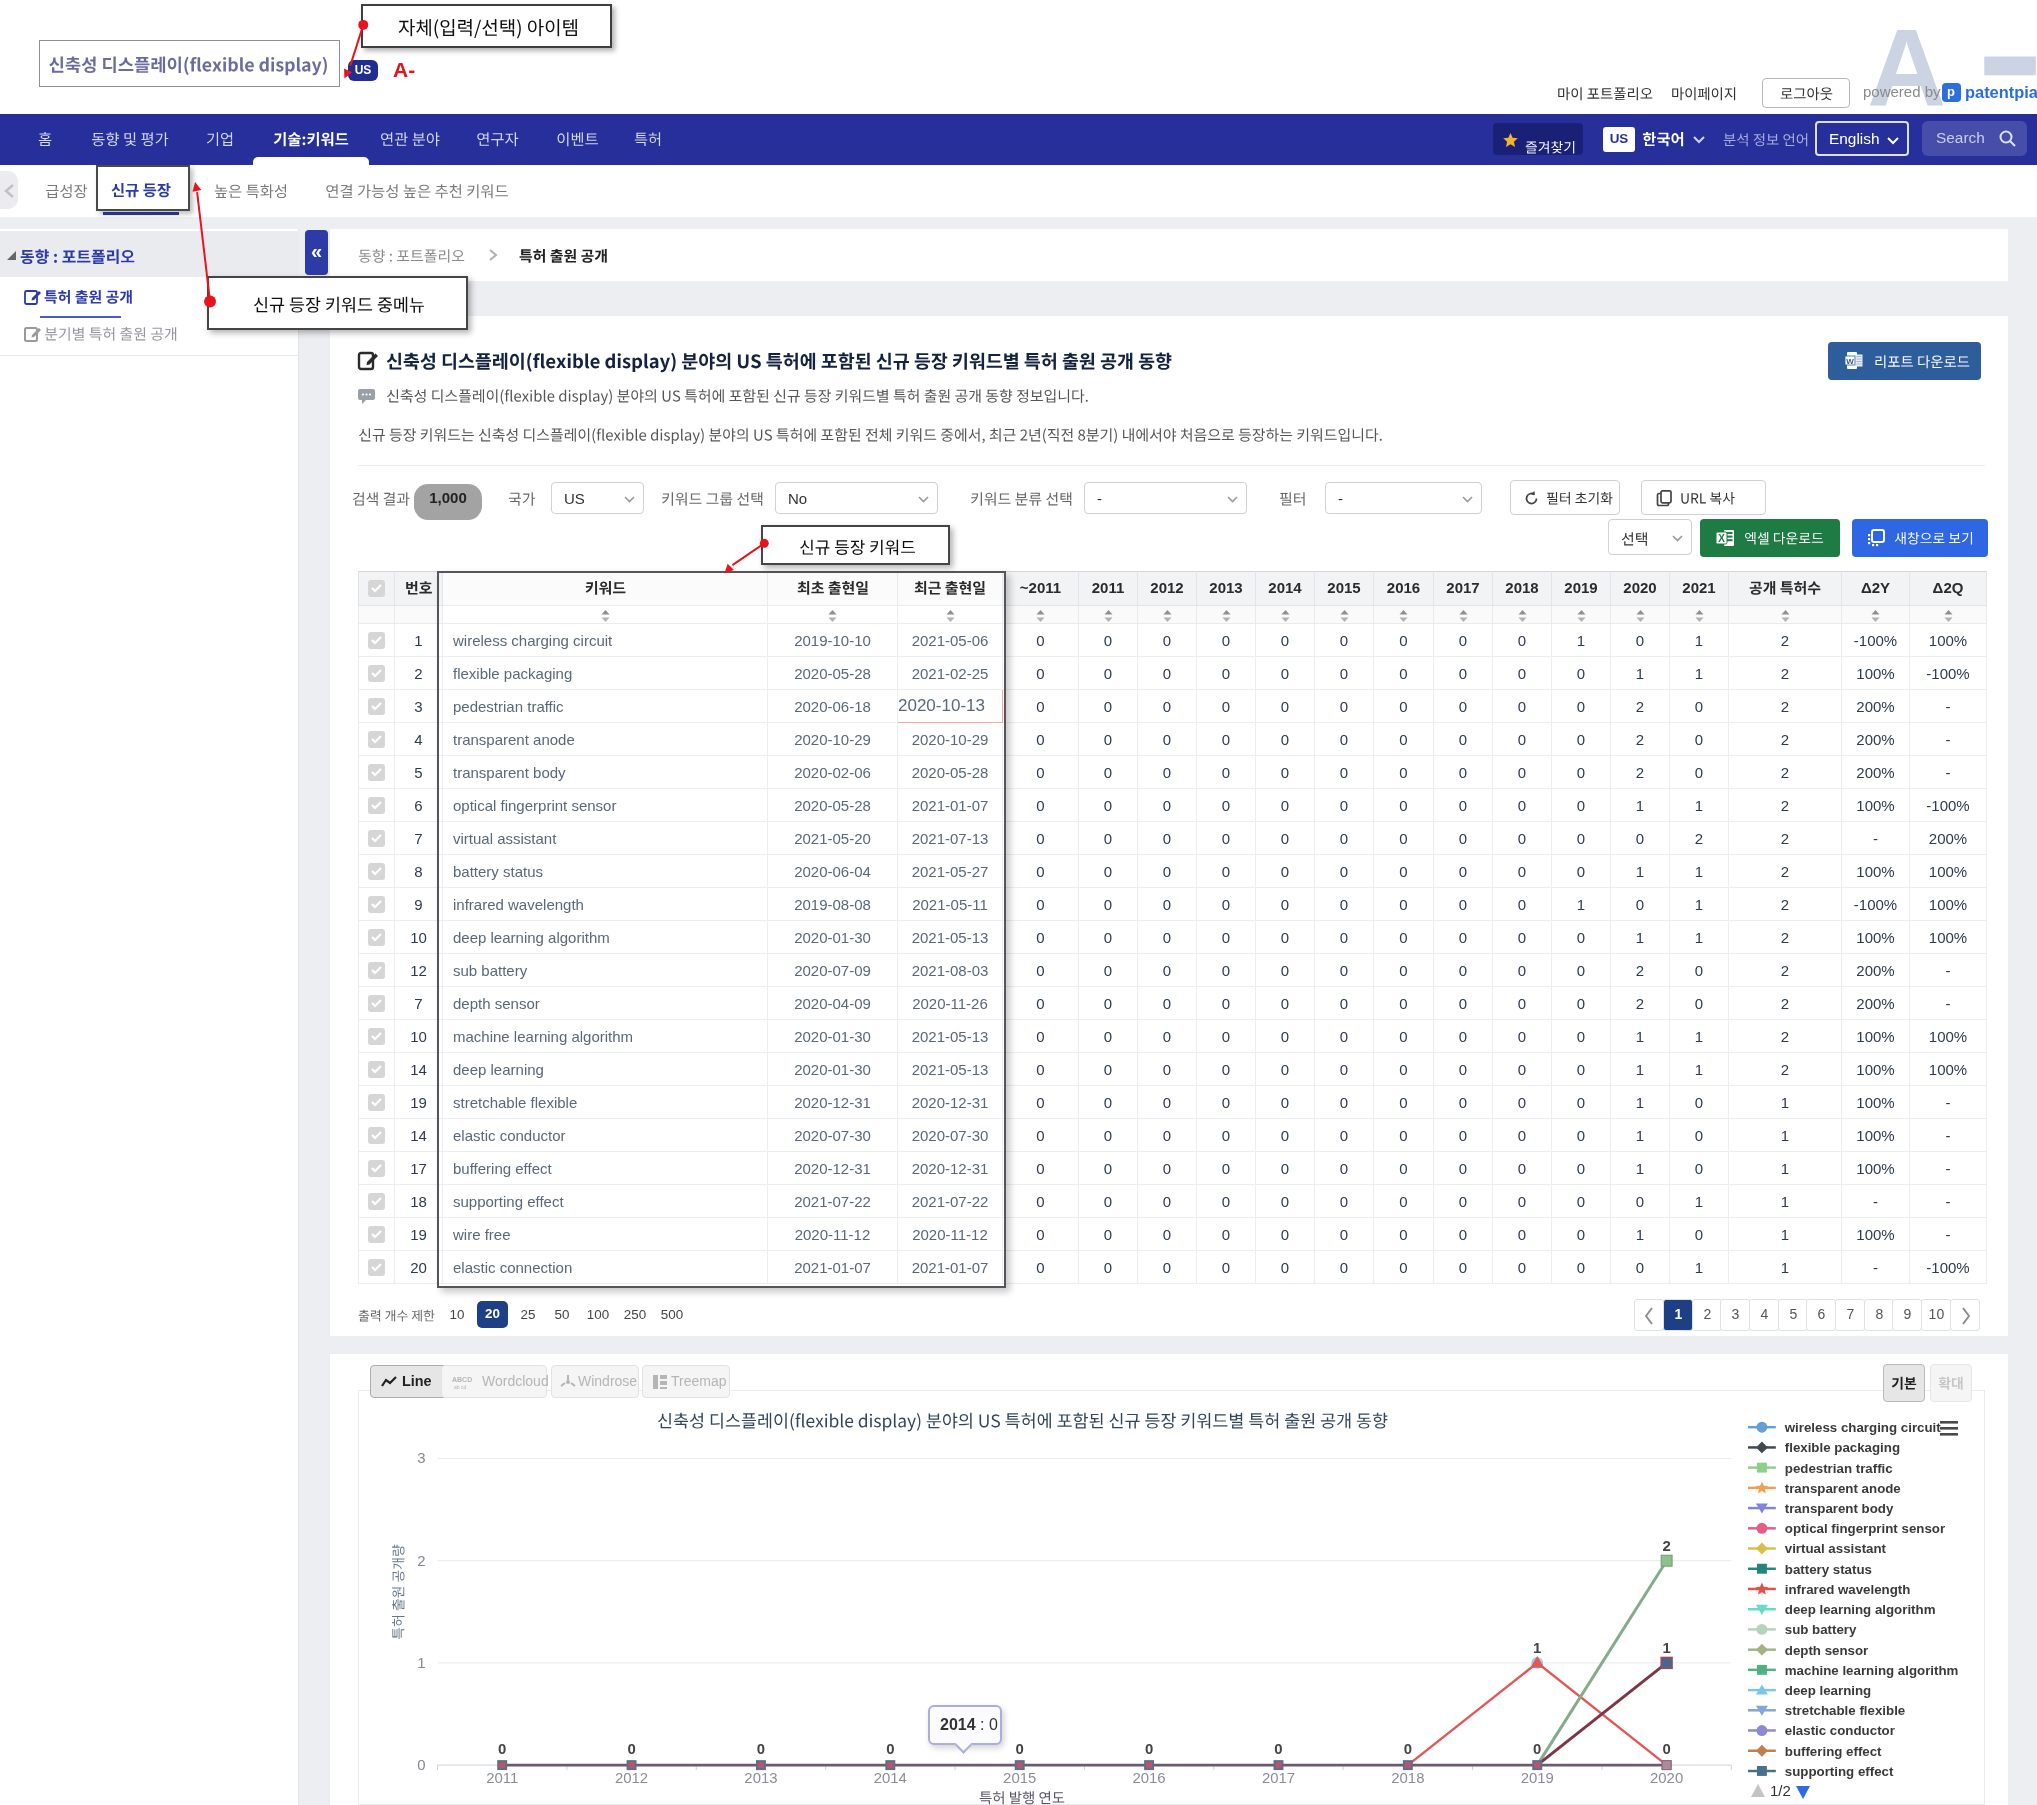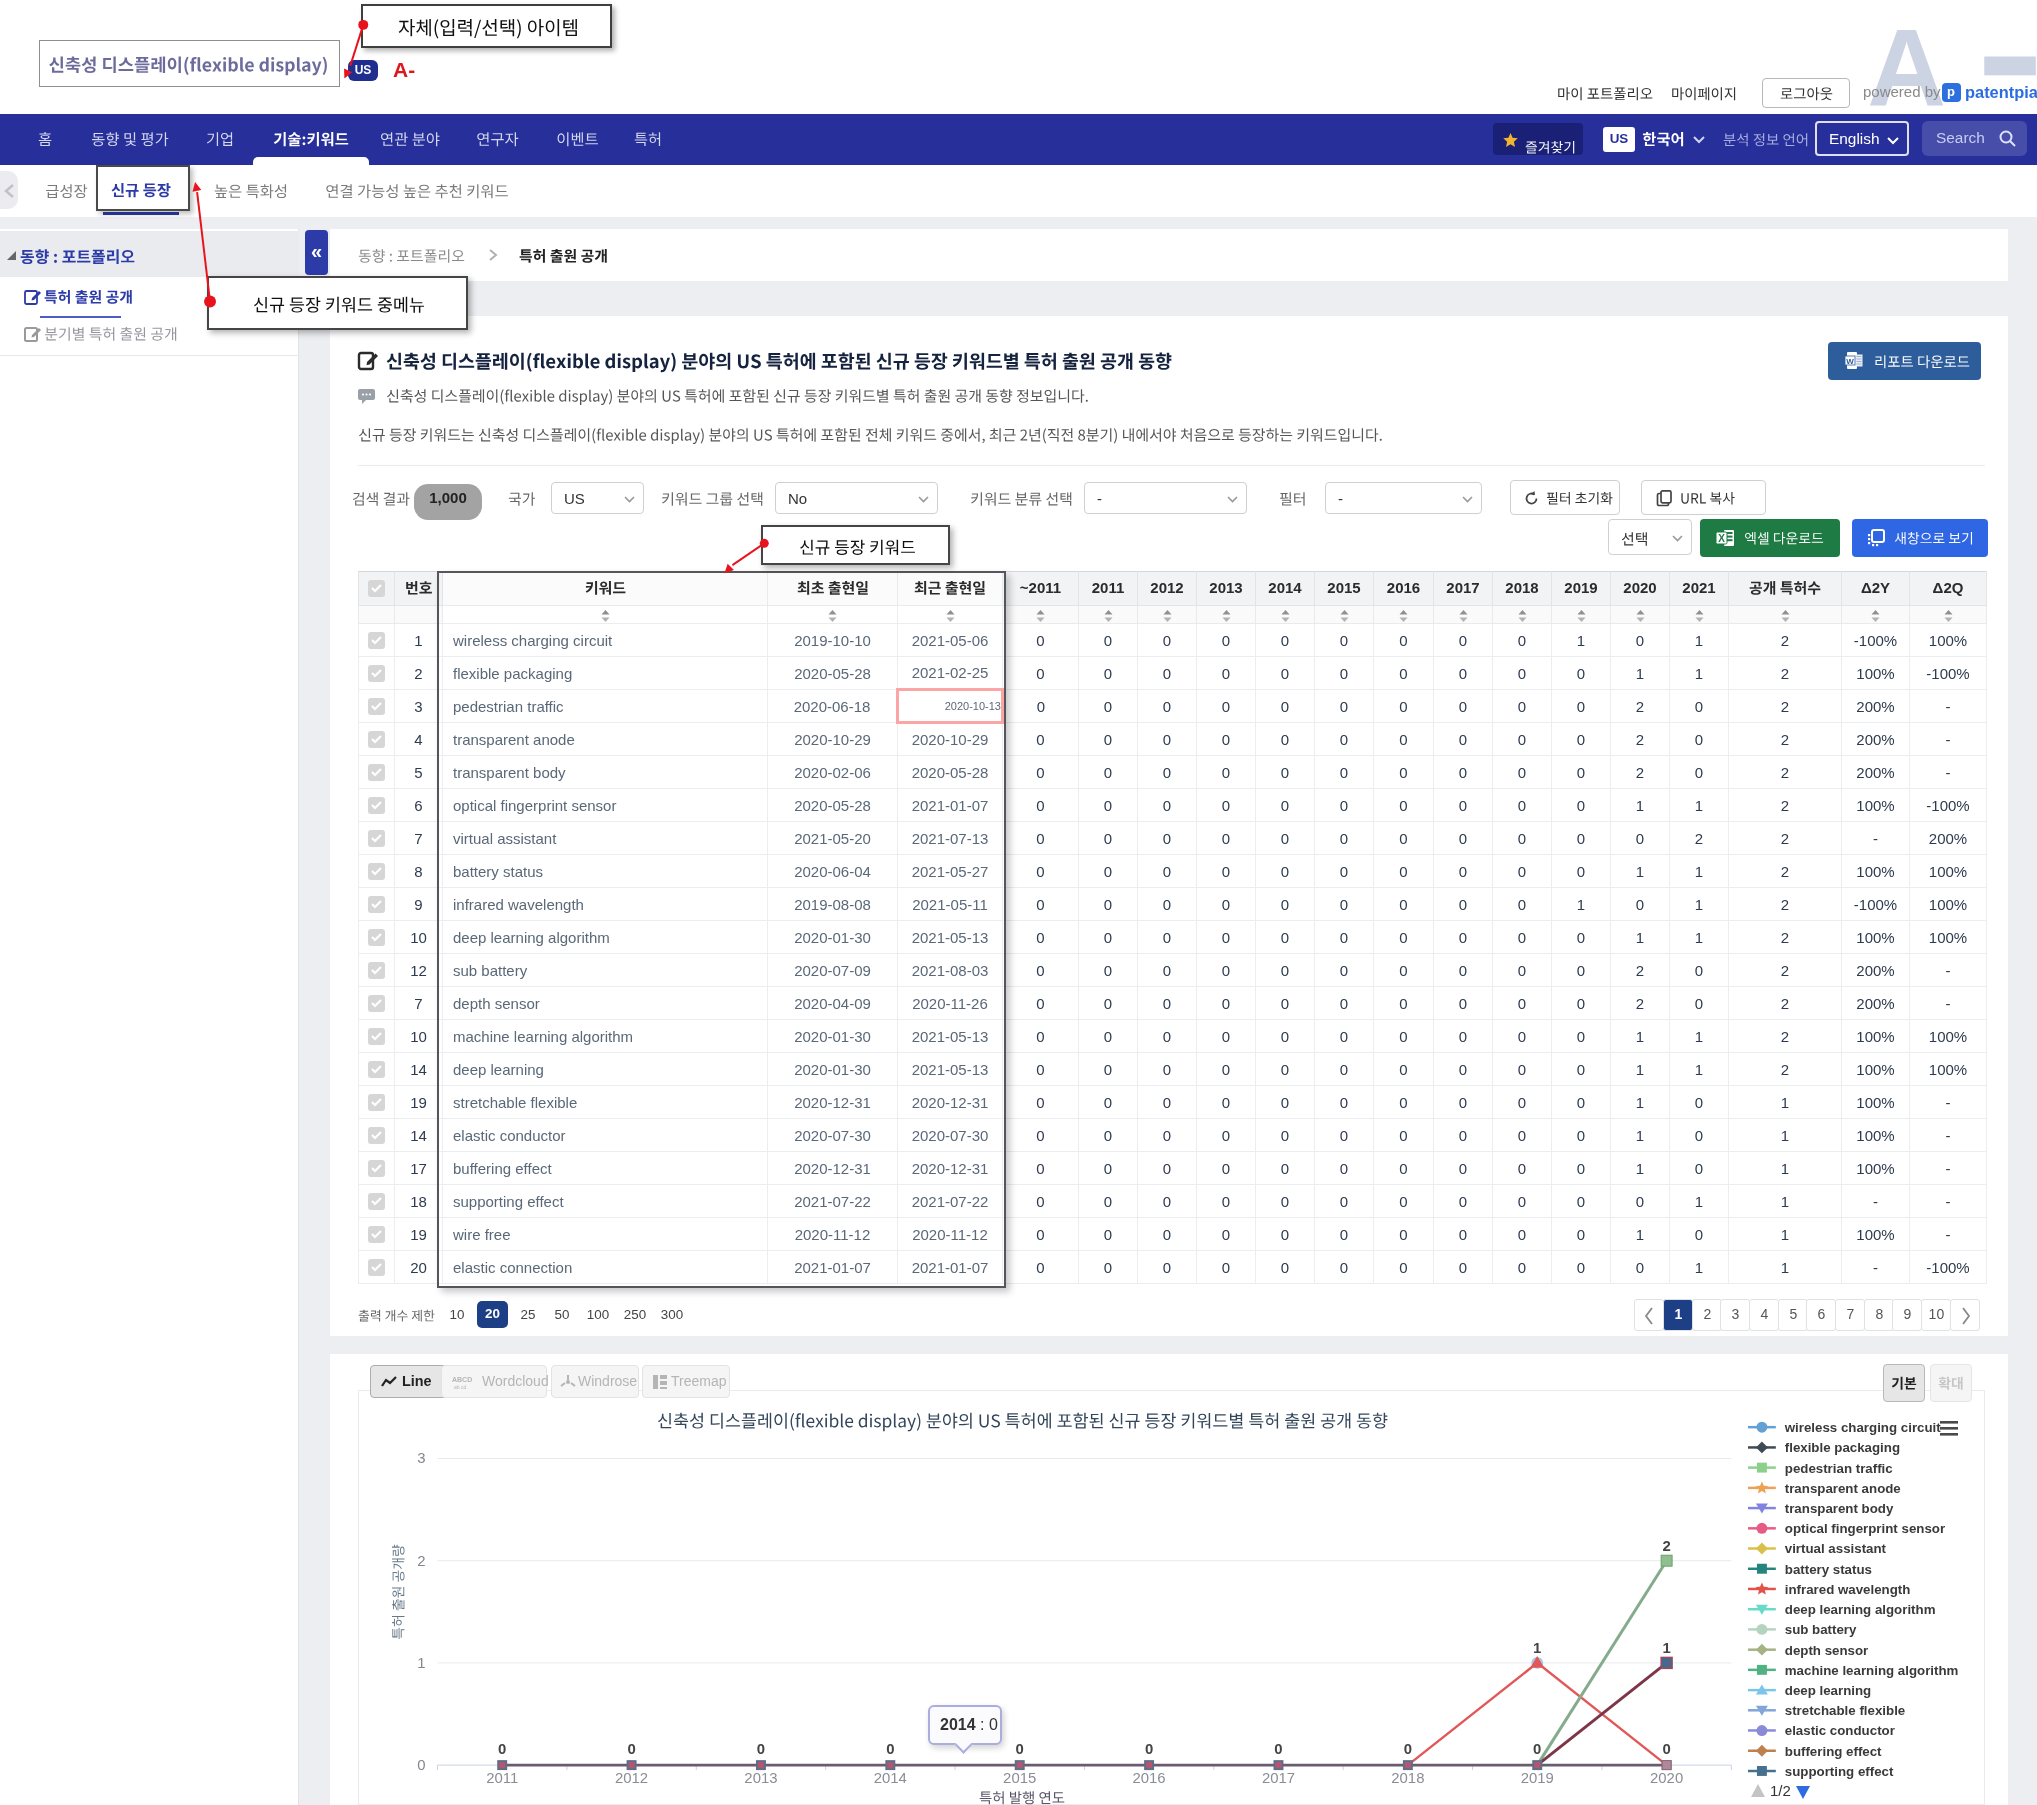--- a/index.html
+++ b/index.html
@@ -1146,21 +1146,21 @@
               <td style="border:1px solid #ebedef;text-align:center;font-size:15px;">
                 <div style="width:17px;height:17px;border-radius:3px;background:#d6d6d6;margin:0 auto;position:relative">
                   <svg width="11" height="9" style="position:absolute;left:3px;top:4px" viewBox="0 0 11 9">
                     <polyline points="1,4 4,7 10,1" fill="none" stroke="#fff" stroke-width="2.2"></polyline>
                   </svg>
                 </div>
               </td>
               <td style="border:1px solid #ebedef;text-align:center;font-size:15px;color:#2e3b4e">3</td>
               <td style="border:1px solid #ebedef;text-align:center;font-size:15px;text-align:left;padding-left:10px;color:#5a6878">pedestrian traffic</td>
               <td style="border:1px solid #ebedef;text-align:center;font-size:15px;color:#5a6878">2020-06-18</td>
-              <td style="border:3px solid #fca5a5;text-align:right;font-size:11px;color:#5a6878">2020-10-13</td>
+              <td style="border:1px solid #fca5a5;text-align:left;font-size:17px;color:#5a6878">2020-10-13</td>
               <td style="border:1px solid #ebedef;text-align:center;font-size:15px;color:#2e3b4e">0</td>
               <td style="border:1px solid #ebedef;text-align:center;font-size:15px;color:#2e3b4e">0</td>
               <td style="border:1px solid #ebedef;text-align:center;font-size:15px;color:#2e3b4e">0</td>
               <td style="border:1px solid #ebedef;text-align:center;font-size:15px;color:#2e3b4e">0</td>
               <td style="border:1px solid #ebedef;text-align:center;font-size:15px;color:#2e3b4e">0</td>
               <td style="border:1px solid #ebedef;text-align:center;font-size:15px;color:#2e3b4e">0</td>
               <td style="border:1px solid #ebedef;text-align:center;font-size:15px;color:#2e3b4e">0</td>
               <td style="border:1px solid #ebedef;text-align:center;font-size:15px;color:#2e3b4e">0</td>
               <td style="border:1px solid #ebedef;text-align:center;font-size:15px;color:#2e3b4e">0</td>
               <td style="border:1px solid #ebedef;text-align:center;font-size:15px;color:#2e3b4e">0</td>
@@ -1675,21 +1675,21 @@
             <use href="#q194" x="4128"></use>
             <use href="#q195" x="5048"></use>
           </g>
         </svg>
       </div>
       <div style="position:absolute;left:127px;top:991px;font-family:'Liberation Sans', sans-serif;font-size:13.4px;color:#444;font-weight:400;line-height:16px;white-space:nowrap;transform:translateX(-50%);">10</div>
       <div style="position:absolute;left:198px;top:991px;font-family:'Liberation Sans', sans-serif;font-size:13.4px;color:#444;font-weight:400;line-height:16px;white-space:nowrap;transform:translateX(-50%);">25</div>
       <div style="position:absolute;left:232px;top:991px;font-family:'Liberation Sans', sans-serif;font-size:13.4px;color:#444;font-weight:400;line-height:16px;white-space:nowrap;transform:translateX(-50%);">50</div>
       <div style="position:absolute;left:268px;top:991px;font-family:'Liberation Sans', sans-serif;font-size:13.4px;color:#444;font-weight:400;line-height:16px;white-space:nowrap;transform:translateX(-50%);">100</div>
       <div style="position:absolute;left:305px;top:991px;font-family:'Liberation Sans', sans-serif;font-size:13.4px;color:#444;font-weight:400;line-height:16px;white-space:nowrap;transform:translateX(-50%);">250</div>
-      <div style="position:absolute;left:342px;top:991px;font-family:'Liberation Sans', sans-serif;font-size:13.4px;color:#444;font-weight:400;line-height:16px;white-space:nowrap;transform:translateX(-50%);">300</div>
+      <div style="position:absolute;left:342px;top:991px;font-family:'Liberation Sans', sans-serif;font-size:13.4px;color:#444;font-weight:400;line-height:16px;white-space:nowrap;transform:translateX(-50%);">500</div>
       <div class="" style="position:absolute;left:147px;top:985px;width:31px;height:27px;background:#1d3f86;border-radius:5px">
         <div style="position:absolute;left:15.4px;top:5px;transform:translateX(-50%);font-family:'Liberation Sans', sans-serif;font-size:13.4px;color:#fff;font-weight:700;line-height:16px;white-space:nowrap;">20</div>
       </div>
       <div class="" style="position:absolute;left:1304px;top:983px;width:30px;height:32px;background:#fff;border:1px solid #e0e1e3;border-radius:3px">
         <svg width="29" height="32" style="position:absolute;left:0;top:0" viewBox="0 0 29 32">
           <polyline points="17,8 11,16 17,24" fill="none" stroke="#888" stroke-width="1.8"></polyline>
         </svg>
       </div>
       <div class="" style="position:absolute;left:1333px;top:983px;width:30px;height:32px;background:#1d3f86;border:1px solid #e0e1e3;border-radius:3px">
         <div style="position:absolute;left:14.4px;top:6.3px;transform:translateX(-50%);font-family:'Liberation Sans', sans-serif;font-size:14px;color:#fff;font-weight:700;line-height:17px;white-space:nowrap;">1</div>

